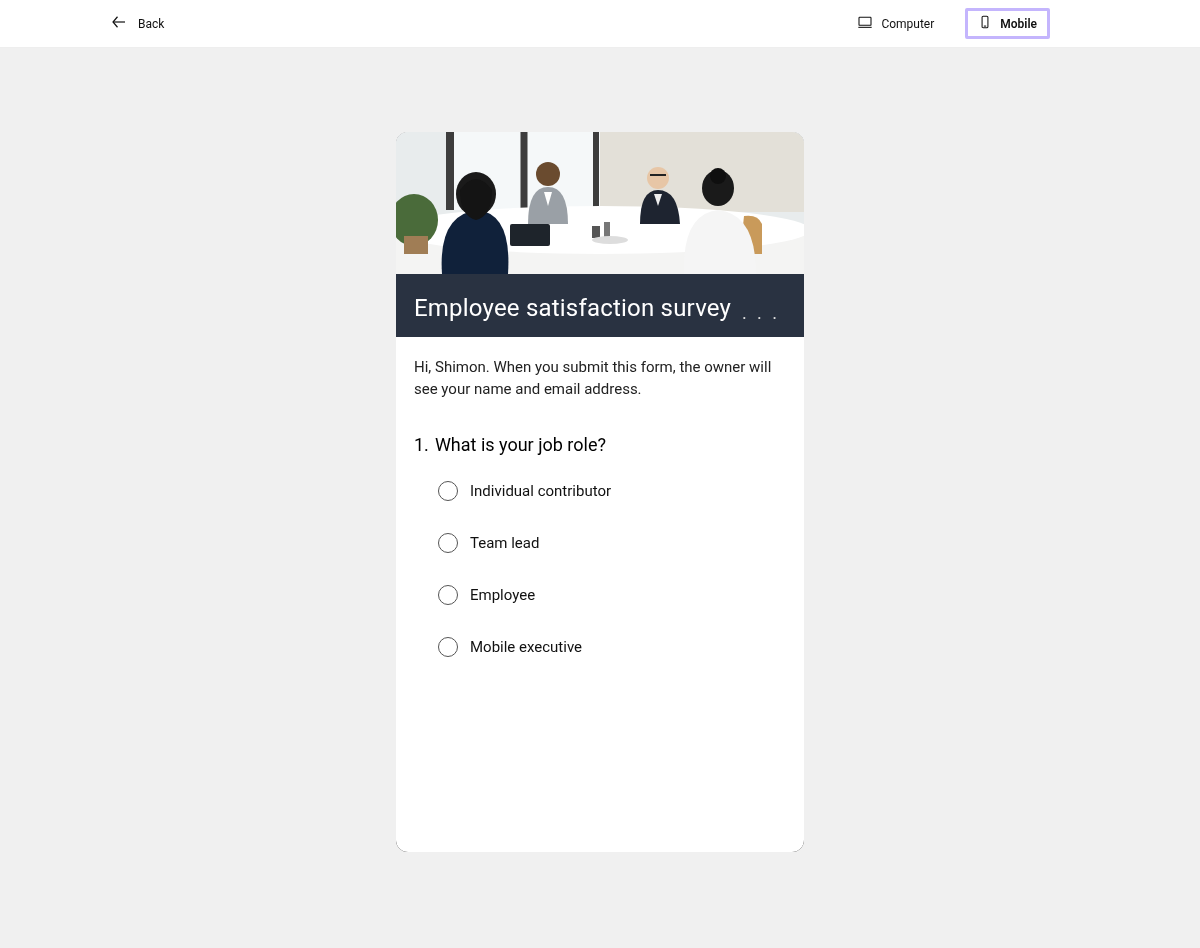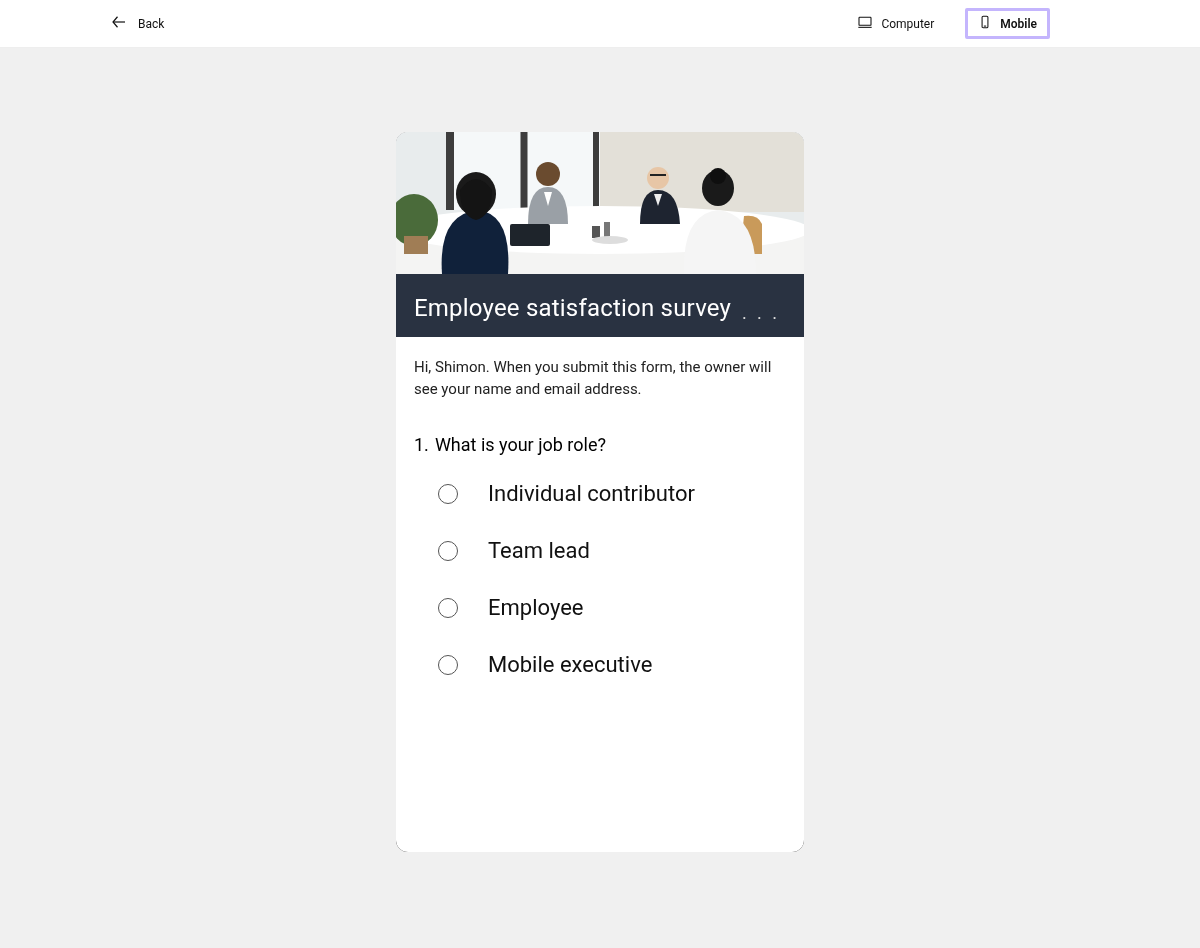--- a/index.html
+++ b/index.html
@@ -132,24 +132,24 @@
     font-size: 18px;
     margin-bottom: 26px;
     color: #000;
   }
   .options {
     padding-left: 24px;
   }
   .option {
     display: flex;
     align-items: center;
-    gap: 30px;
+    gap: 12px;
     margin-bottom: 32px;
     cursor: pointer;
-    font-size: 22px;
+    font-size: 15px;
     color: #111;
   }
   .radio {
     width: 20px;
     height: 20px;
     border: 1.5px solid #555;
     border-radius: 50%;
     flex: 0 0 20px;
   }
 </style>

